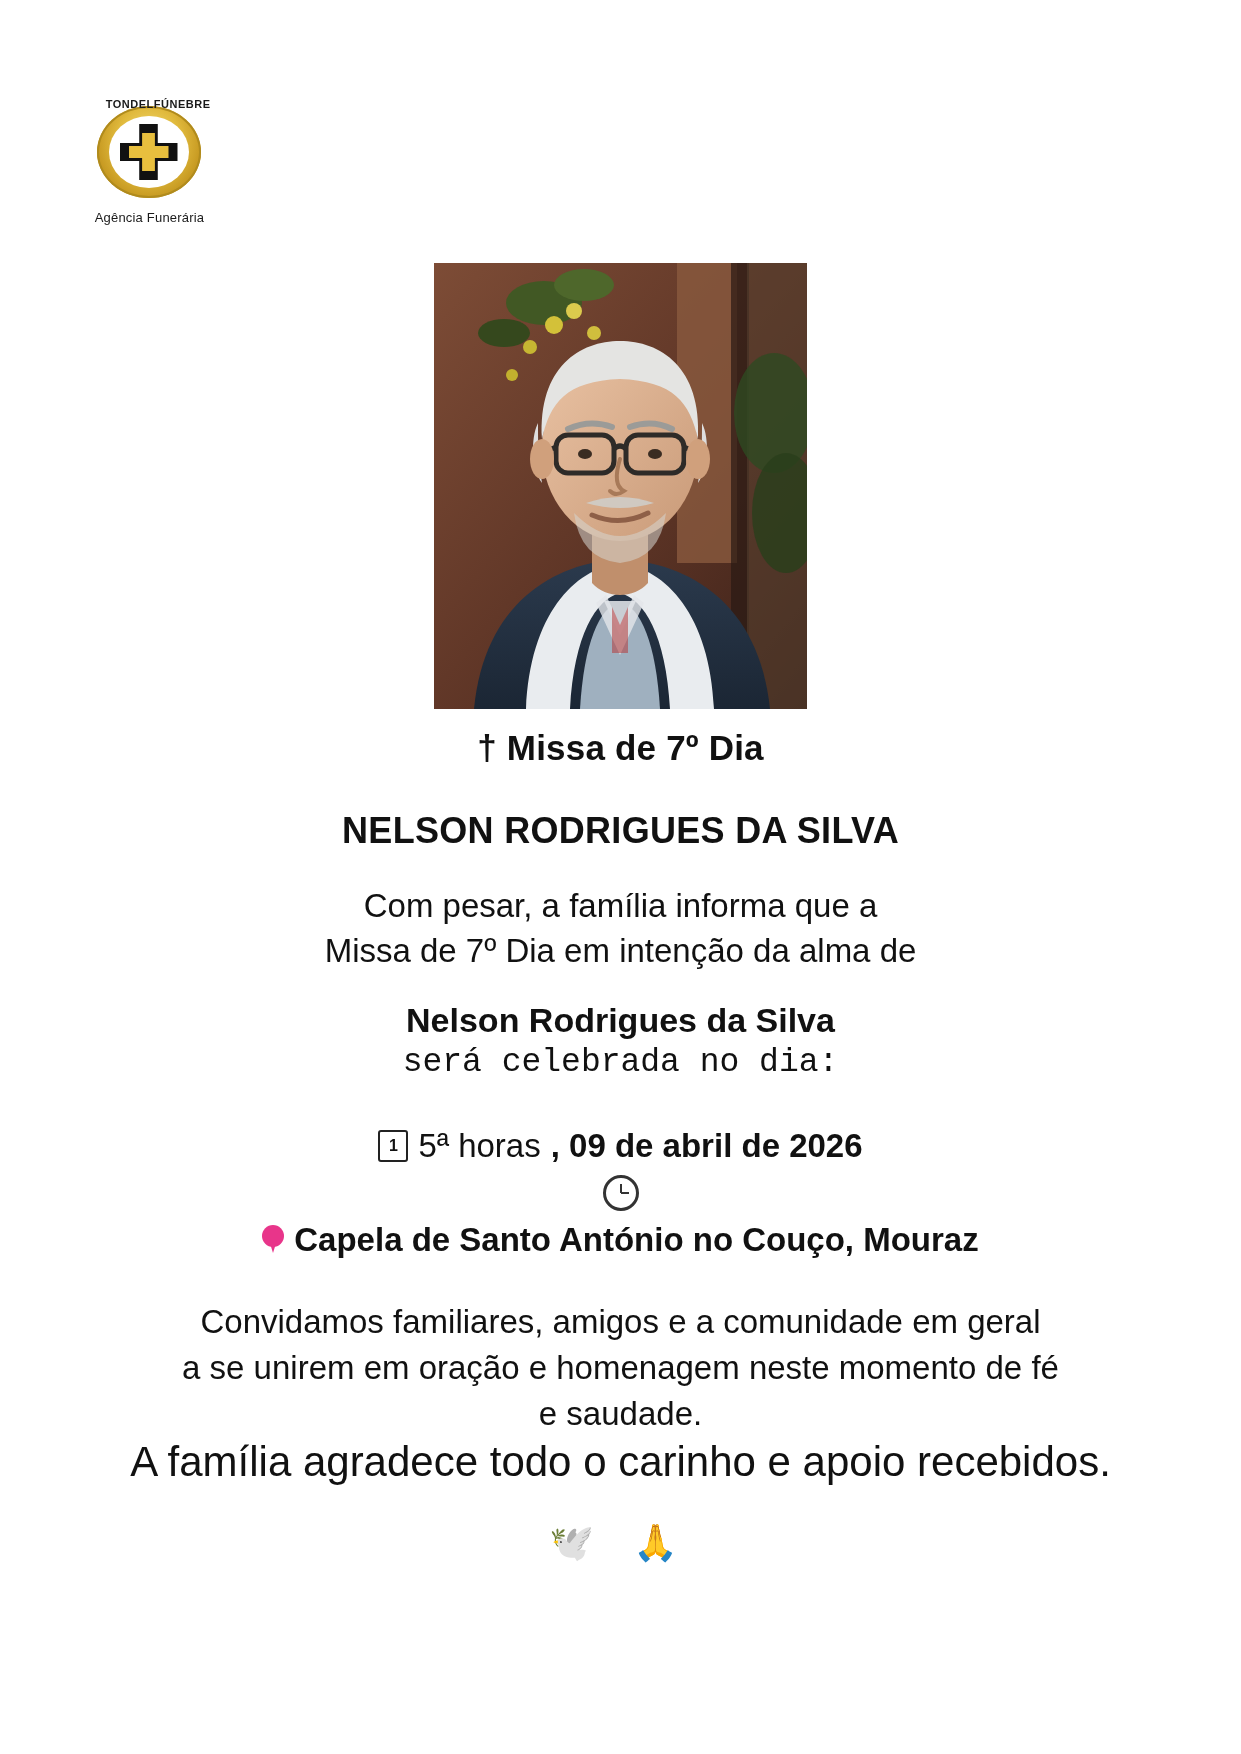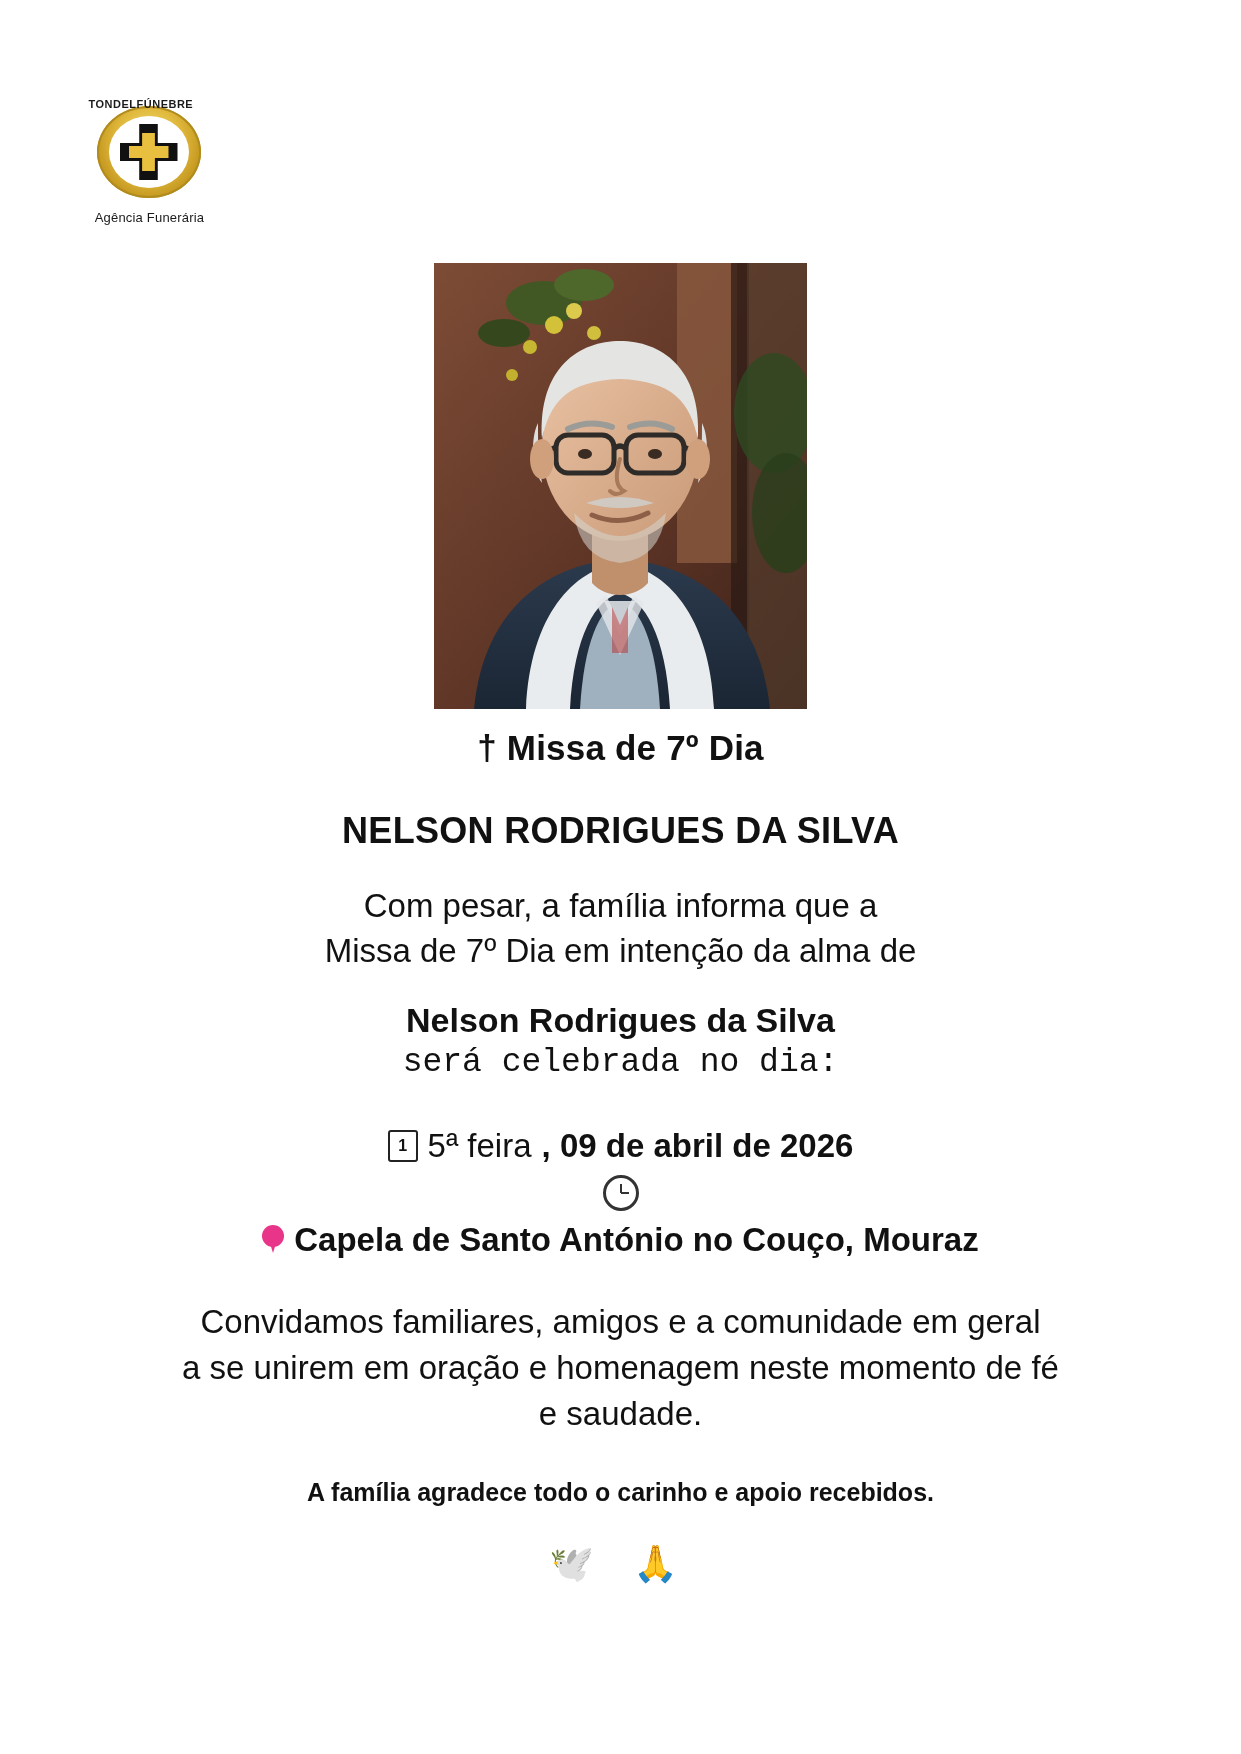--- a/index.html
+++ b/index.html
@@ -73,21 +73,21 @@
     background: #e8bf3e;
     clip-path: polygon(
       34% 0%, 66% 0%, 66% 34%, 100% 34%, 100% 66%, 66% 66%,
       66% 100%, 34% 100%, 34% 66%, 0% 66%, 0% 34%, 34% 34%);
   }
   .logo-top-text {
     position: absolute;
     left: 0;
     top: 0;
     width: 122px;
-    text-align: left;
+    text-align: right;
     font-size: 11px;
     font-weight: bold;
     letter-spacing: 0.5px;
     color: #1a1a1a;
     transform: scaleY(0.95);
   }
   .logo-sub {
     margin-top: 4px;
     font-size: 13px;
     color: #1a1a1a;
@@ -219,23 +219,22 @@
     border-right: 4px solid transparent;
     border-top: 13px solid #e8358a;
   }
 
   .invite {
     font-size: 33px;
     line-height: 1.4;
     margin-top: 40px;
   }
   .thanks {
-    font-size: 25px;
-    font-weight: bold;
-    margin-top: 40px;
+    font-size: 42px;
+    font-weight: normal;
   }
   .emojis {
     margin-top: 36px;
     font-size: 36px;
     font-family: "DejaVu Sans", sans-serif;
     letter-spacing: 14px;
   }
 </style>
 </head>
 <body>
@@ -341,21 +340,21 @@
     <div class="line">
       <b>Missa de 7º Dia</b><span> em intenção da alma de</span>
     </div>
   </div>
 
   <div class="line name-strong">Nelson Rodrigues da Silva</div>
   <div class="line sub-line">será celebrada no dia:</div>
 
   <div class="detail detail-first">
     <span class="cal-icon">1</span>
-    <span class="light">5ª feira</span>
+    <span class="light">5ª horas</span>
       <span>, 09 de abril de 2026</span>
   </div>
 
   <div class="detail">
     <span class="clock-icon"></span>
   </div>
 
   <div class="detail">
     <span class="pin-icon"></span>
     <span>Capela de Santo António no Couço, Mouraz</span>

